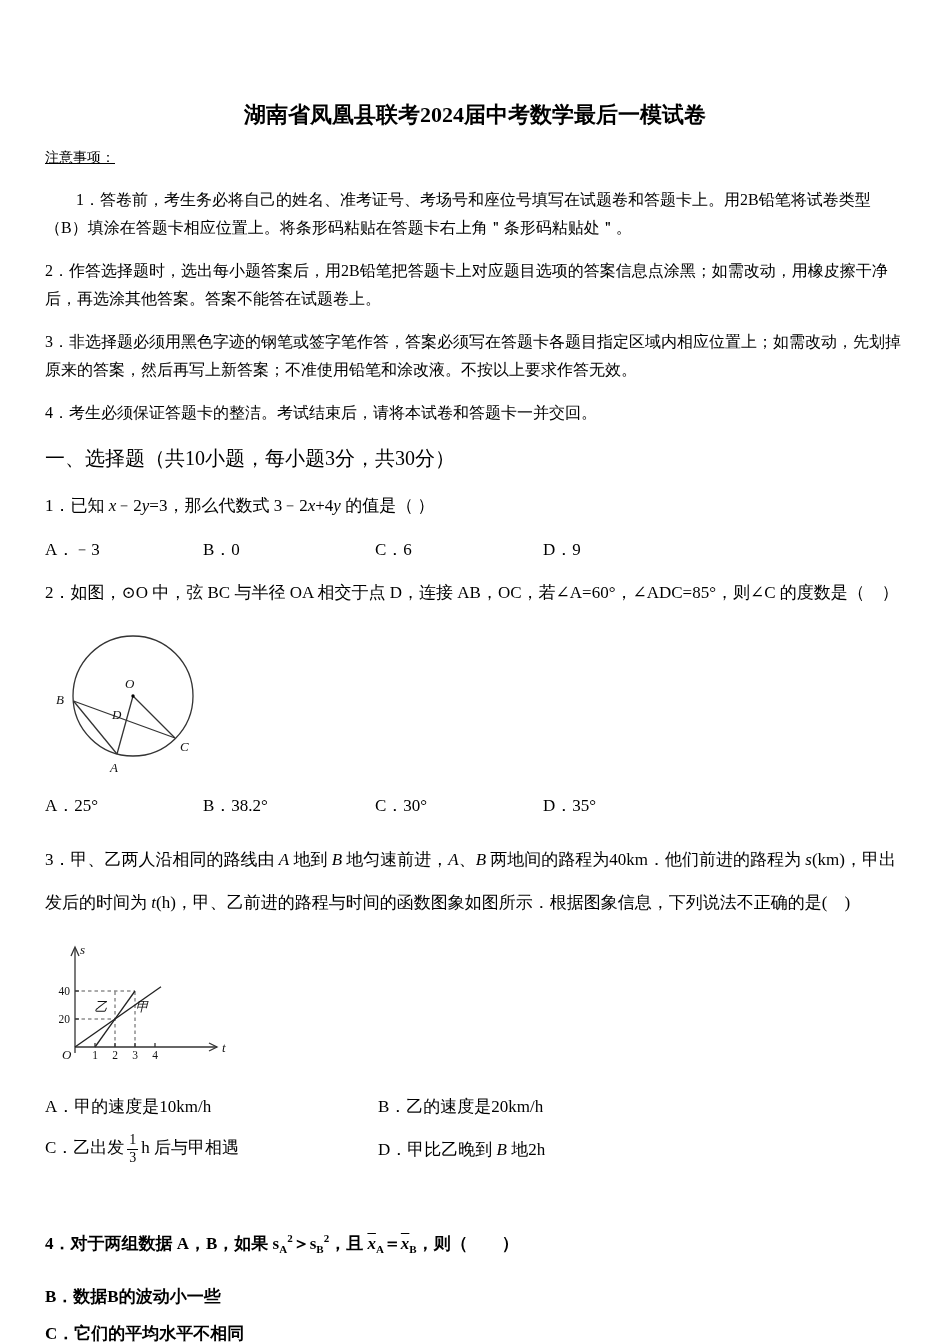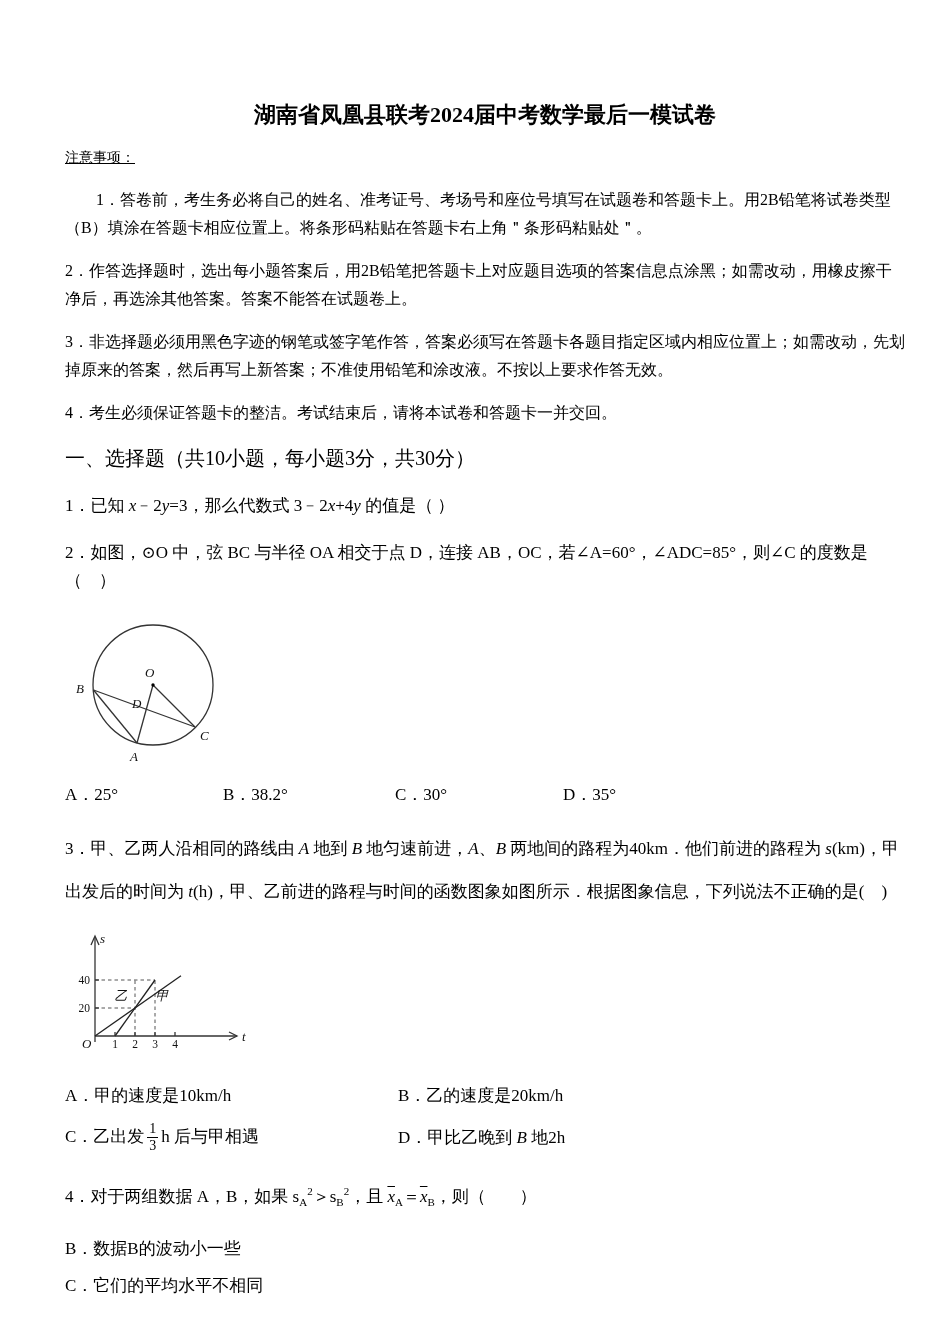--- a/index.html
+++ b/index.html
@@ -1,34 +1,34 @@
 <!DOCTYPE html>
 <html><head>
 <meta charset="utf-8">
 <style>
   html,body{margin:0;padding:0;}
   body{
     width:950px;height:1344px;background:#ffffff;color:#000;
     font-family:"Liberation Serif","DejaVu Serif",serif;
     overflow:hidden;
   }
-  .page{padding:100px 45px 0 65px;}
+  .page{padding:100px 45px 0 45px;}
   .title{font-size:22px;font-weight:700;text-align:center;margin:0 0 16px 0;}
   .nhead{font-size:14px;line-height:1.72;text-decoration:underline;}
   .nitem{font-size:16px;line-height:1.72;}
   .nitem.ind{text-indent:31px;}
   .sechead{font-size:20px;margin-top:18px;}
   .stem{font-size:17px;line-height:1.7;margin-top:10px;}
   .q3stem{line-height:2.5;margin-top:12px;}
   .opts4{display:grid;grid-template-columns:158px 172px 168px 1fr;font-size:17px;margin-top:12px;}
   .opts2{display:grid;grid-template-columns:333px 1fr;font-size:17px;margin-top:14px;align-items:center;}
   .mt18{margin-top:18px;}
   .mt22{margin-top:22px;}
   .mt26{margin-top:26px;}
-  .mt40{margin-top:28px;}
+  .mt40{margin-top:64px;font-weight:bold;}
   .fig{margin:8px 0 6px 8px;}
   .ln{stroke:#333;stroke-width:1.3;fill:none;}
   .dash{stroke:#555;stroke-width:1;stroke-dasharray:3.5 3;fill:none;}
   .solid{stroke:#222;stroke-width:1.3;fill:none;}
   .figlabel{font-size:13px;font-style:italic;font-family:"Liberation Serif",serif;fill:#111;}
   .ticklabel{font-size:11.5px;font-family:"Liberation Serif",serif;fill:#111;}
   .it{font-style:italic;}
   .olined{text-decoration:overline;}
   sub,sup{font-size:11px;line-height:0;}
   .frac{display:inline-flex;flex-direction:column;align-items:center;vertical-align:middle;line-height:1.15;font-size:14px;margin:0 3px;}
@@ -47,20 +47,26 @@
     <p class="nitem ind">1．答卷前，考生务必将自己的姓名、准考证号、考场号和座位号填写在试题卷和答题卡上。用2B铅笔将试卷类型（B）填涂在答题卡相应位置上。将条形码粘贴在答题卡右上角＂条形码粘贴处＂。</p>
     <p class="nitem">2．作答选择题时，选出每小题答案后，用2B铅笔把答题卡上对应题目选项的答案信息点涂黑；如需改动，用橡皮擦干净后，再选涂其他答案。答案不能答在试题卷上。</p>
     <p class="nitem">3．非选择题必须用黑色字迹的钢笔或签字笔作答，答案必须写在答题卡各题目指定区域内相应位置上；如需改动，先划掉原来的答案，然后再写上新答案；不准使用铅笔和涂改液。不按以上要求作答无效。</p>
     <p class="nitem">4．考生必须保证答题卡的整洁。考试结束后，请将本试卷和答题卡一并交回。</p>
   </section>
 
   <p class="sechead">一、选择题（共10小题，每小题3分，共30分）</p>
 
   <div class="question">
     <p class="stem"><span>1．已知 </span><span class="it">x</span><span>﹣2</span><span class="it">y</span><span>=3，那么代数式 3﹣2</span><span class="it">x</span><span>+4</span><span class="it">y</span><span> 的值是（ ）</span></p>
+    <div class="opts4">
+      <span>A．﹣3</span>
+      <span>B．0</span>
+      <span>C．6</span>
+      <span>D．9</span>
+    </div>
   </div>
 
   <div class="question mt18">
     <p class="stem">2．如图，⊙O 中，弦 BC 与半径 OA 相交于点 D，连接 AB，OC，若∠A=60°，∠ADC=85°，则∠C 的度数是（　）</p>
     <div class="fig">
       <svg width="158" height="154" viewBox="0 0 158 154">
         <circle cx="80" cy="72" r="60" class="ln"></circle>
         <line x1="20.5" y1="77" x2="122" y2="114" class="ln"></line>
         <line x1="80" y1="72" x2="64" y2="130" class="ln"></line>
         <line x1="64" y1="130" x2="20.5" y2="77" class="ln"></line>

